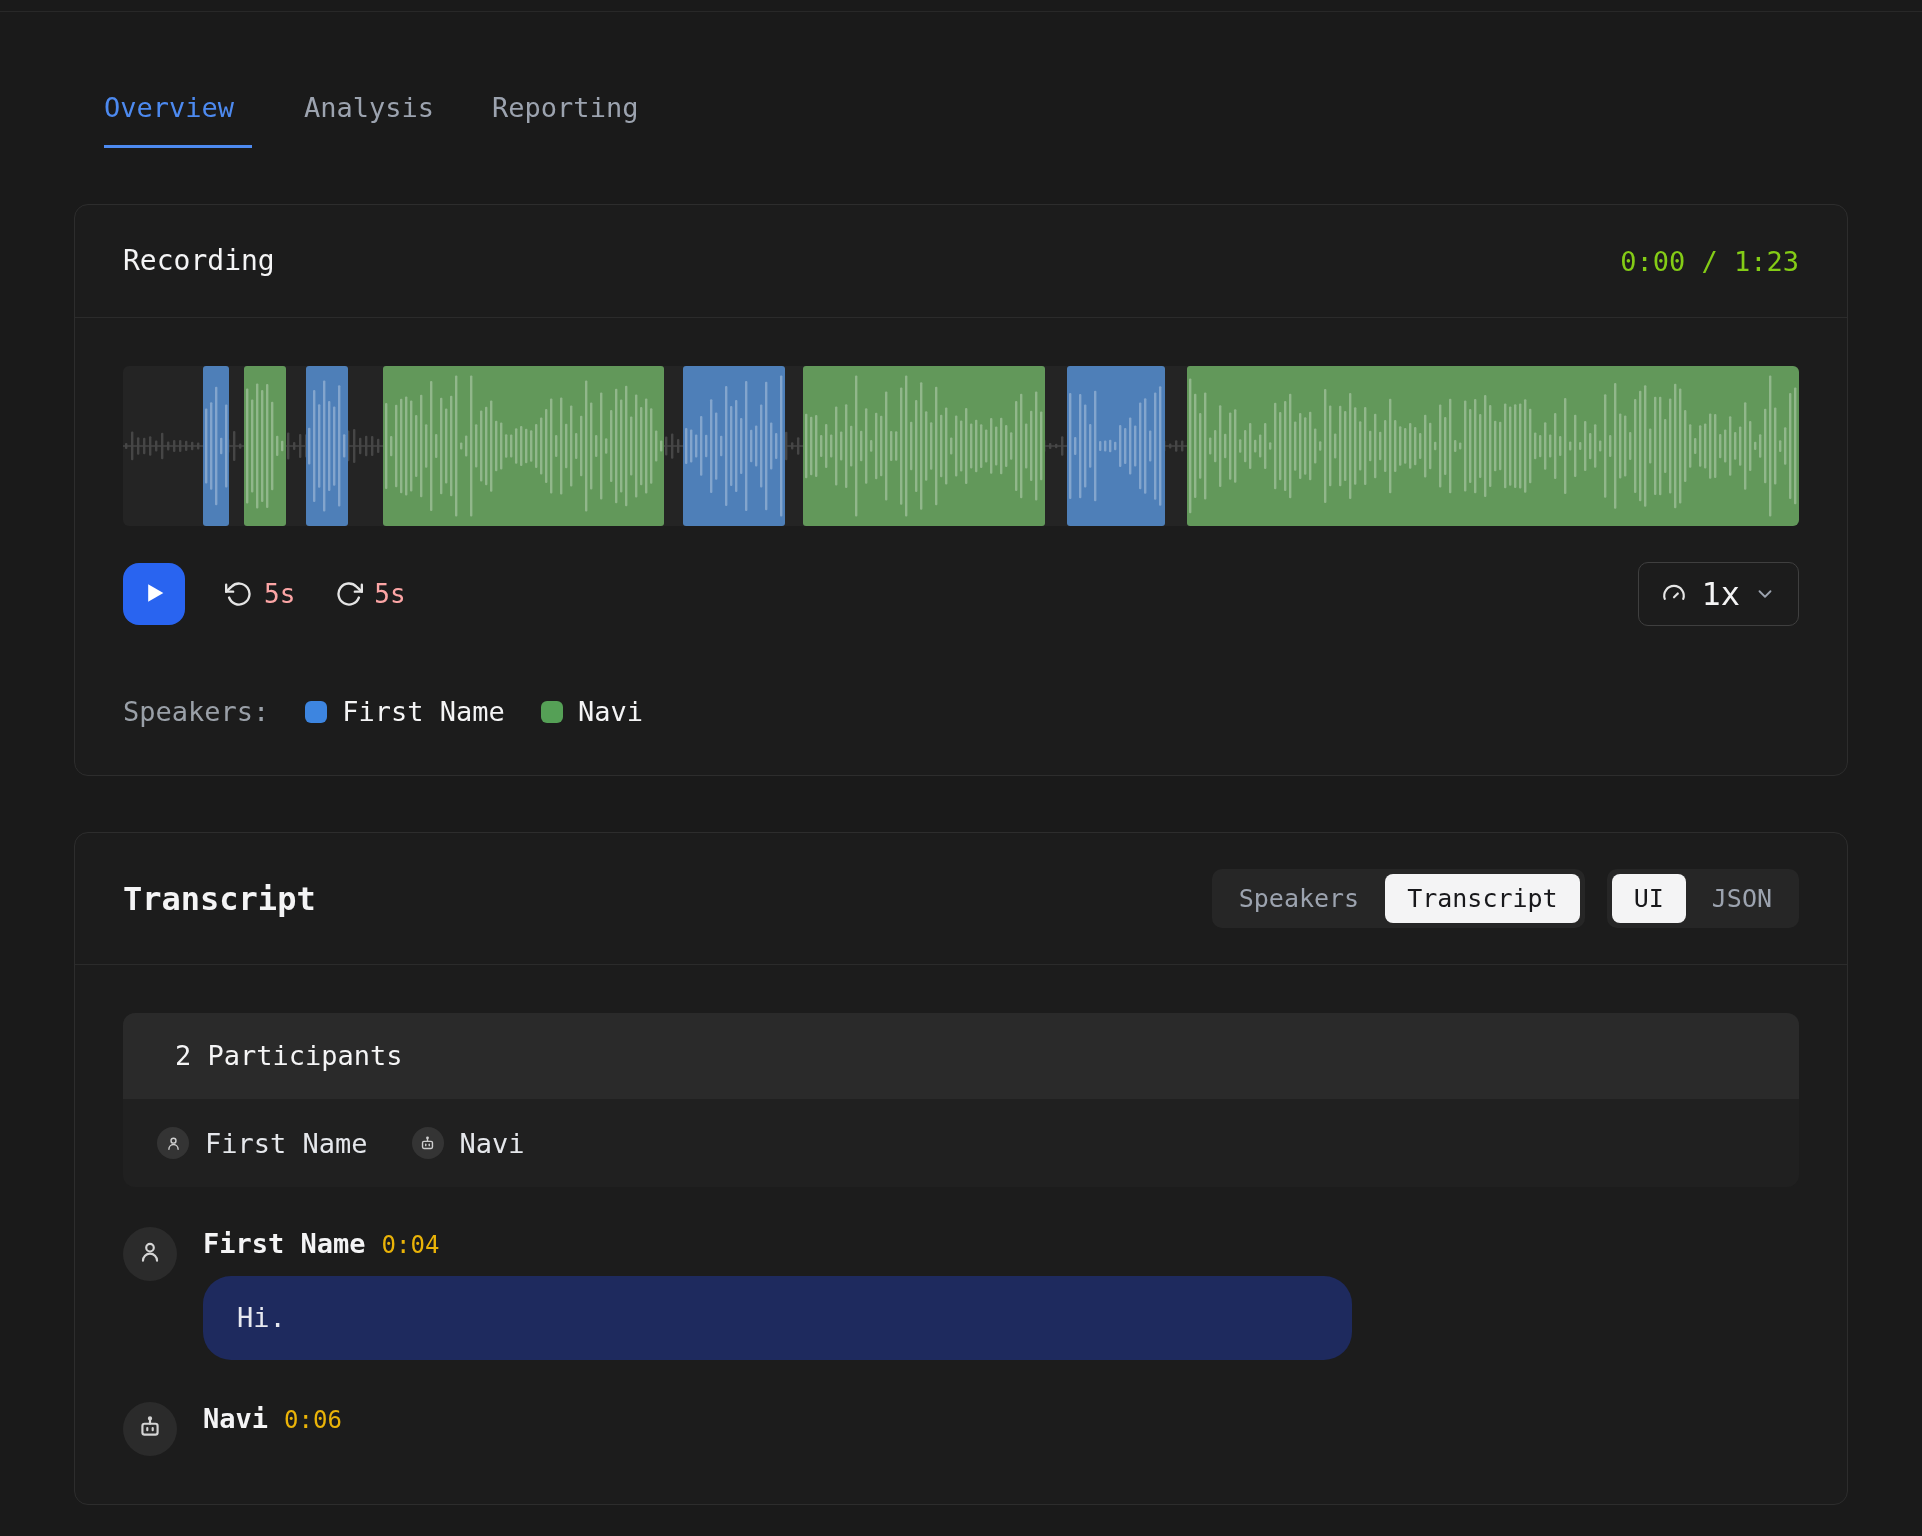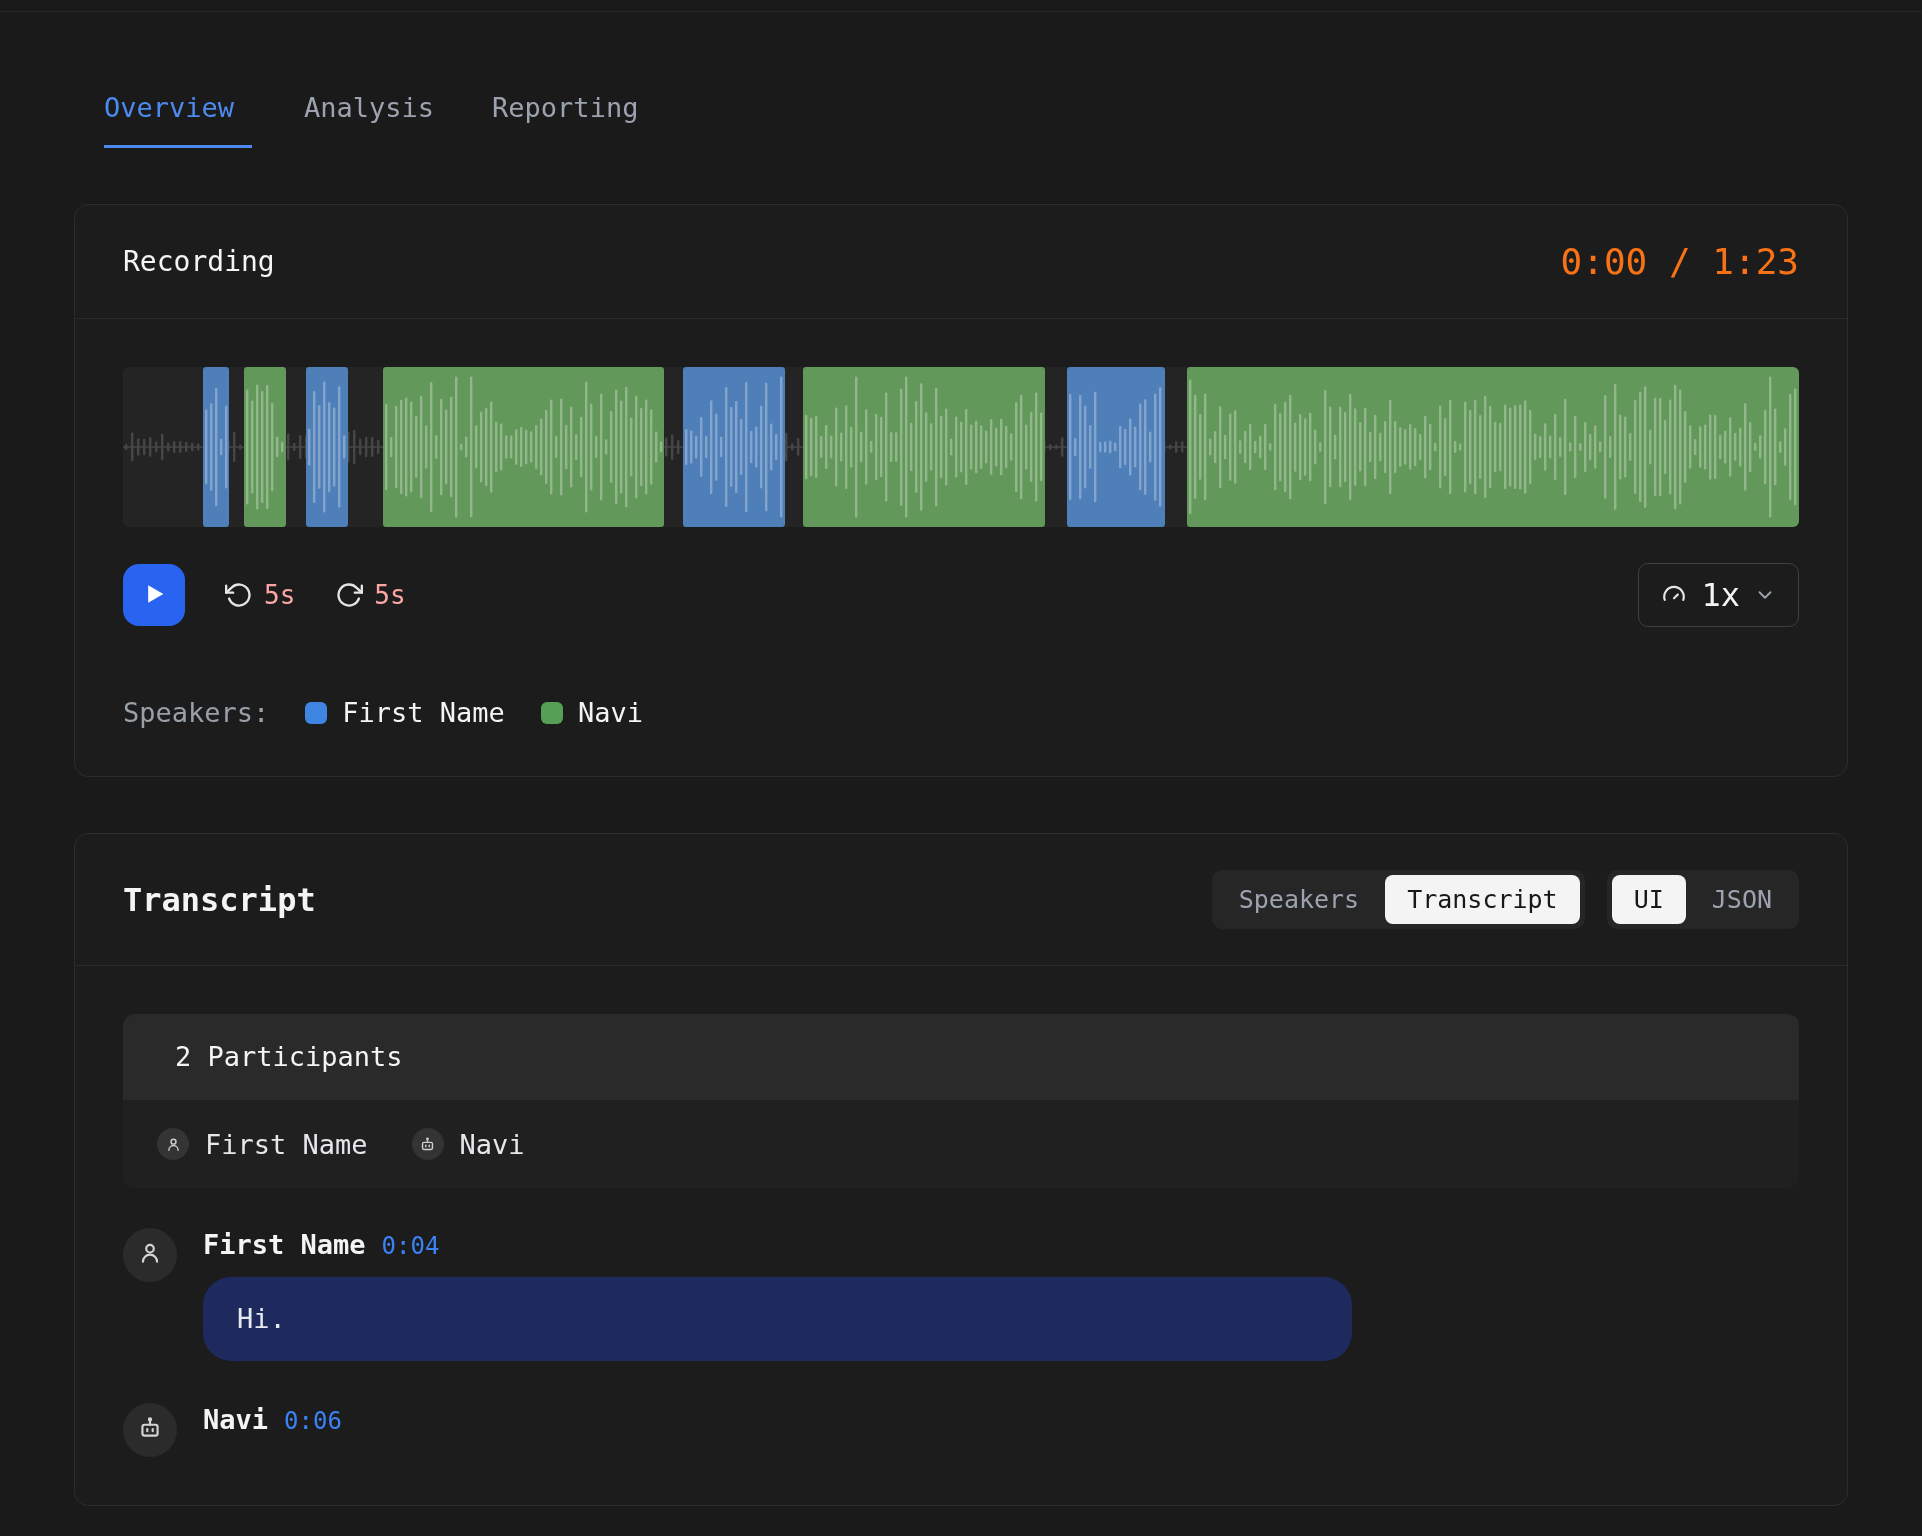--- a/index.html
+++ b/index.html
@@ -13,21 +13,21 @@
   .tabs{display:flex;gap:52px;margin:80px 0 0 30px;}
   .tab{font-size:27px;color:#9ca3af;padding:0 6px 22px 0;cursor:pointer;border-bottom:3px solid transparent;}
   .tab.active{color:var(--accent,#4d8af0);border-bottom-color:var(--accent,#4d8af0);padding-right:18px;}
 
   
   .card{margin-top:56px;background:#1c1c1c;border:1px solid #2d2d2d;border-radius:14px;}
   .card-head{display:flex;justify-content:space-between;align-items:center;
     padding:36px 48px;border-bottom:1px solid #2b2b2b;}
   .card-head h2{margin:0;font-size:28px;font-weight:500;line-height:40px;color:#f4f4f5;}
   .card-head h2.big{font-size:32px;font-weight:700;}
-  .time{font-size:36px;color:#f97316;}
+  .time{font-size:27px;color:#84cc16;}
   .card-body{padding:48px;}
 
   
   .waveform{position:relative;height:160px;background:#242424;border-radius:6px;overflow:hidden;cursor:pointer;}
   .waveform::before{content:"";position:absolute;left:0;right:0;top:50%;height:2px;margin-top:-1px;background:#3d3d3d;z-index:1;}
   .wf-bg{position:absolute;inset:0;z-index:1;}
   .wf-seg{position:absolute;top:0;bottom:0;z-index:2;border-radius:3px;overflow:hidden;}
 
   
   .controls{display:flex;justify-content:space-between;align-items:center;margin-top:36px;}
@@ -67,21 +67,21 @@
   
   .messages{margin-top:40px;}
   .msg{display:flex;gap:26px;margin-top:42px;}
   .msg:first-child{margin-top:0;}
   .avatar{width:54px;height:54px;border-radius:50%;background:#2b2b2b;flex:0 0 54px;
     display:flex;align-items:center;justify-content:center;}
   .avatar svg{width:26px;height:26px;stroke:#d4d4d4;fill:none;stroke-width:2;stroke-linecap:round;stroke-linejoin:round;}
   .msg-main{flex:1;min-width:0;}
   .msg-head{display:flex;align-items:baseline;gap:16px;line-height:34px;}
   .who{font-size:27px;font-weight:700;color:#f4f4f5;}
-  .when{font-size:24px;color:#3b82f6;}
+  .when{font-size:24px;color:#eab308;}
   .bubble{margin-top:14px;width:72%;border-radius:28px;padding:24px 34px;font-size:27px;line-height:36px;color:#e7e9f0;}
   .bubble.user{background:var(--user-bubble,#1e2a5e);}
   .bubble.bot{background:var(--bot-bubble,#470a80);}
 </style>
 </head>
 <body>
 
 <div class="top-hairline"></div>
 
 <div class="page">

